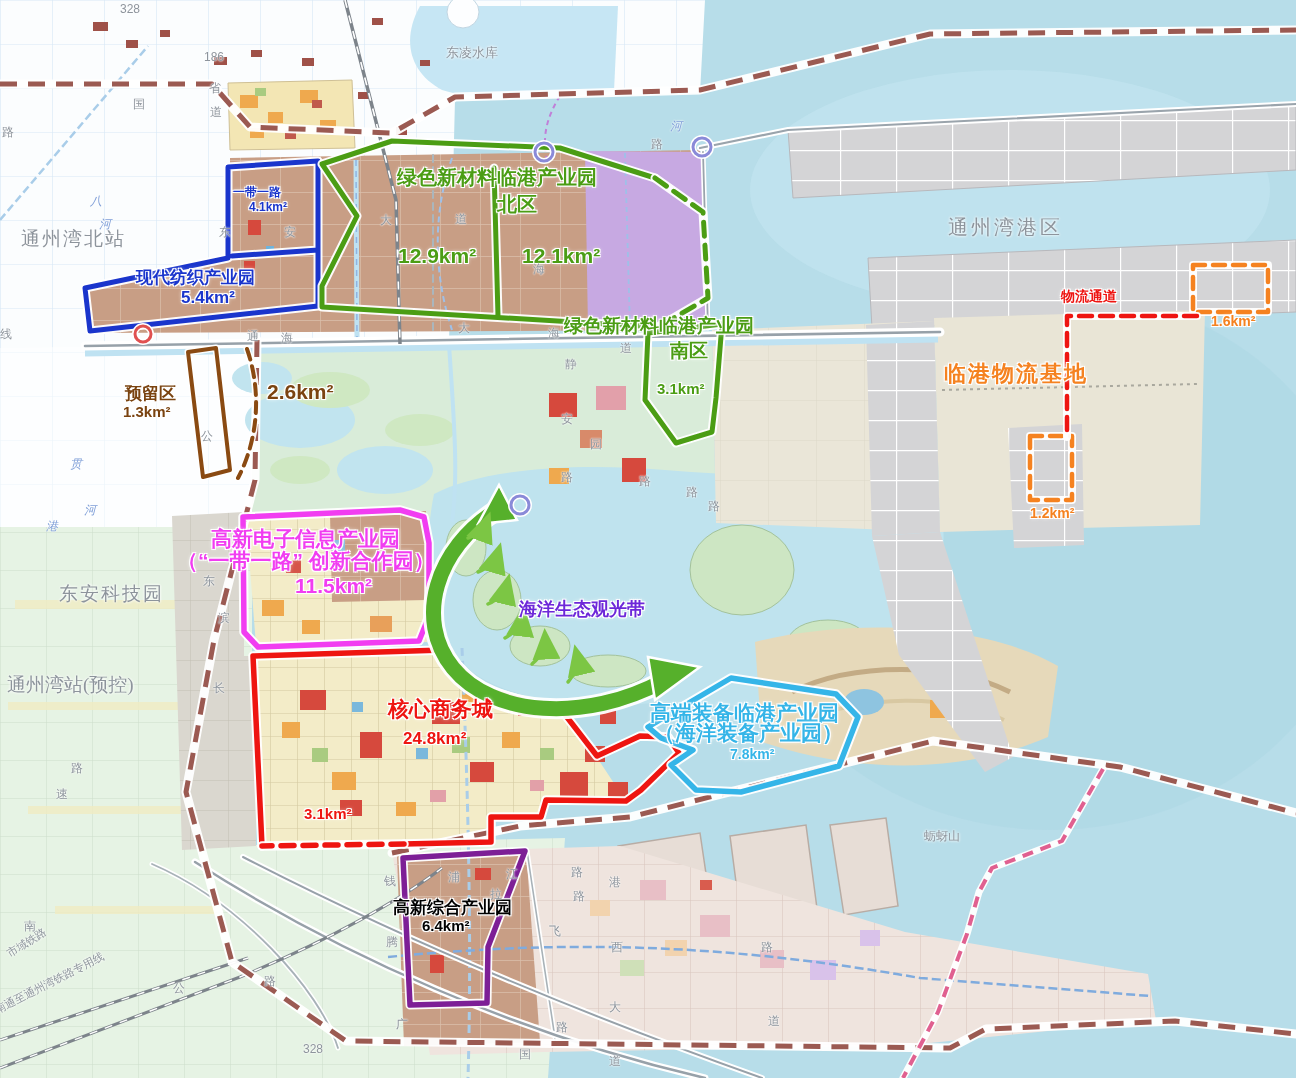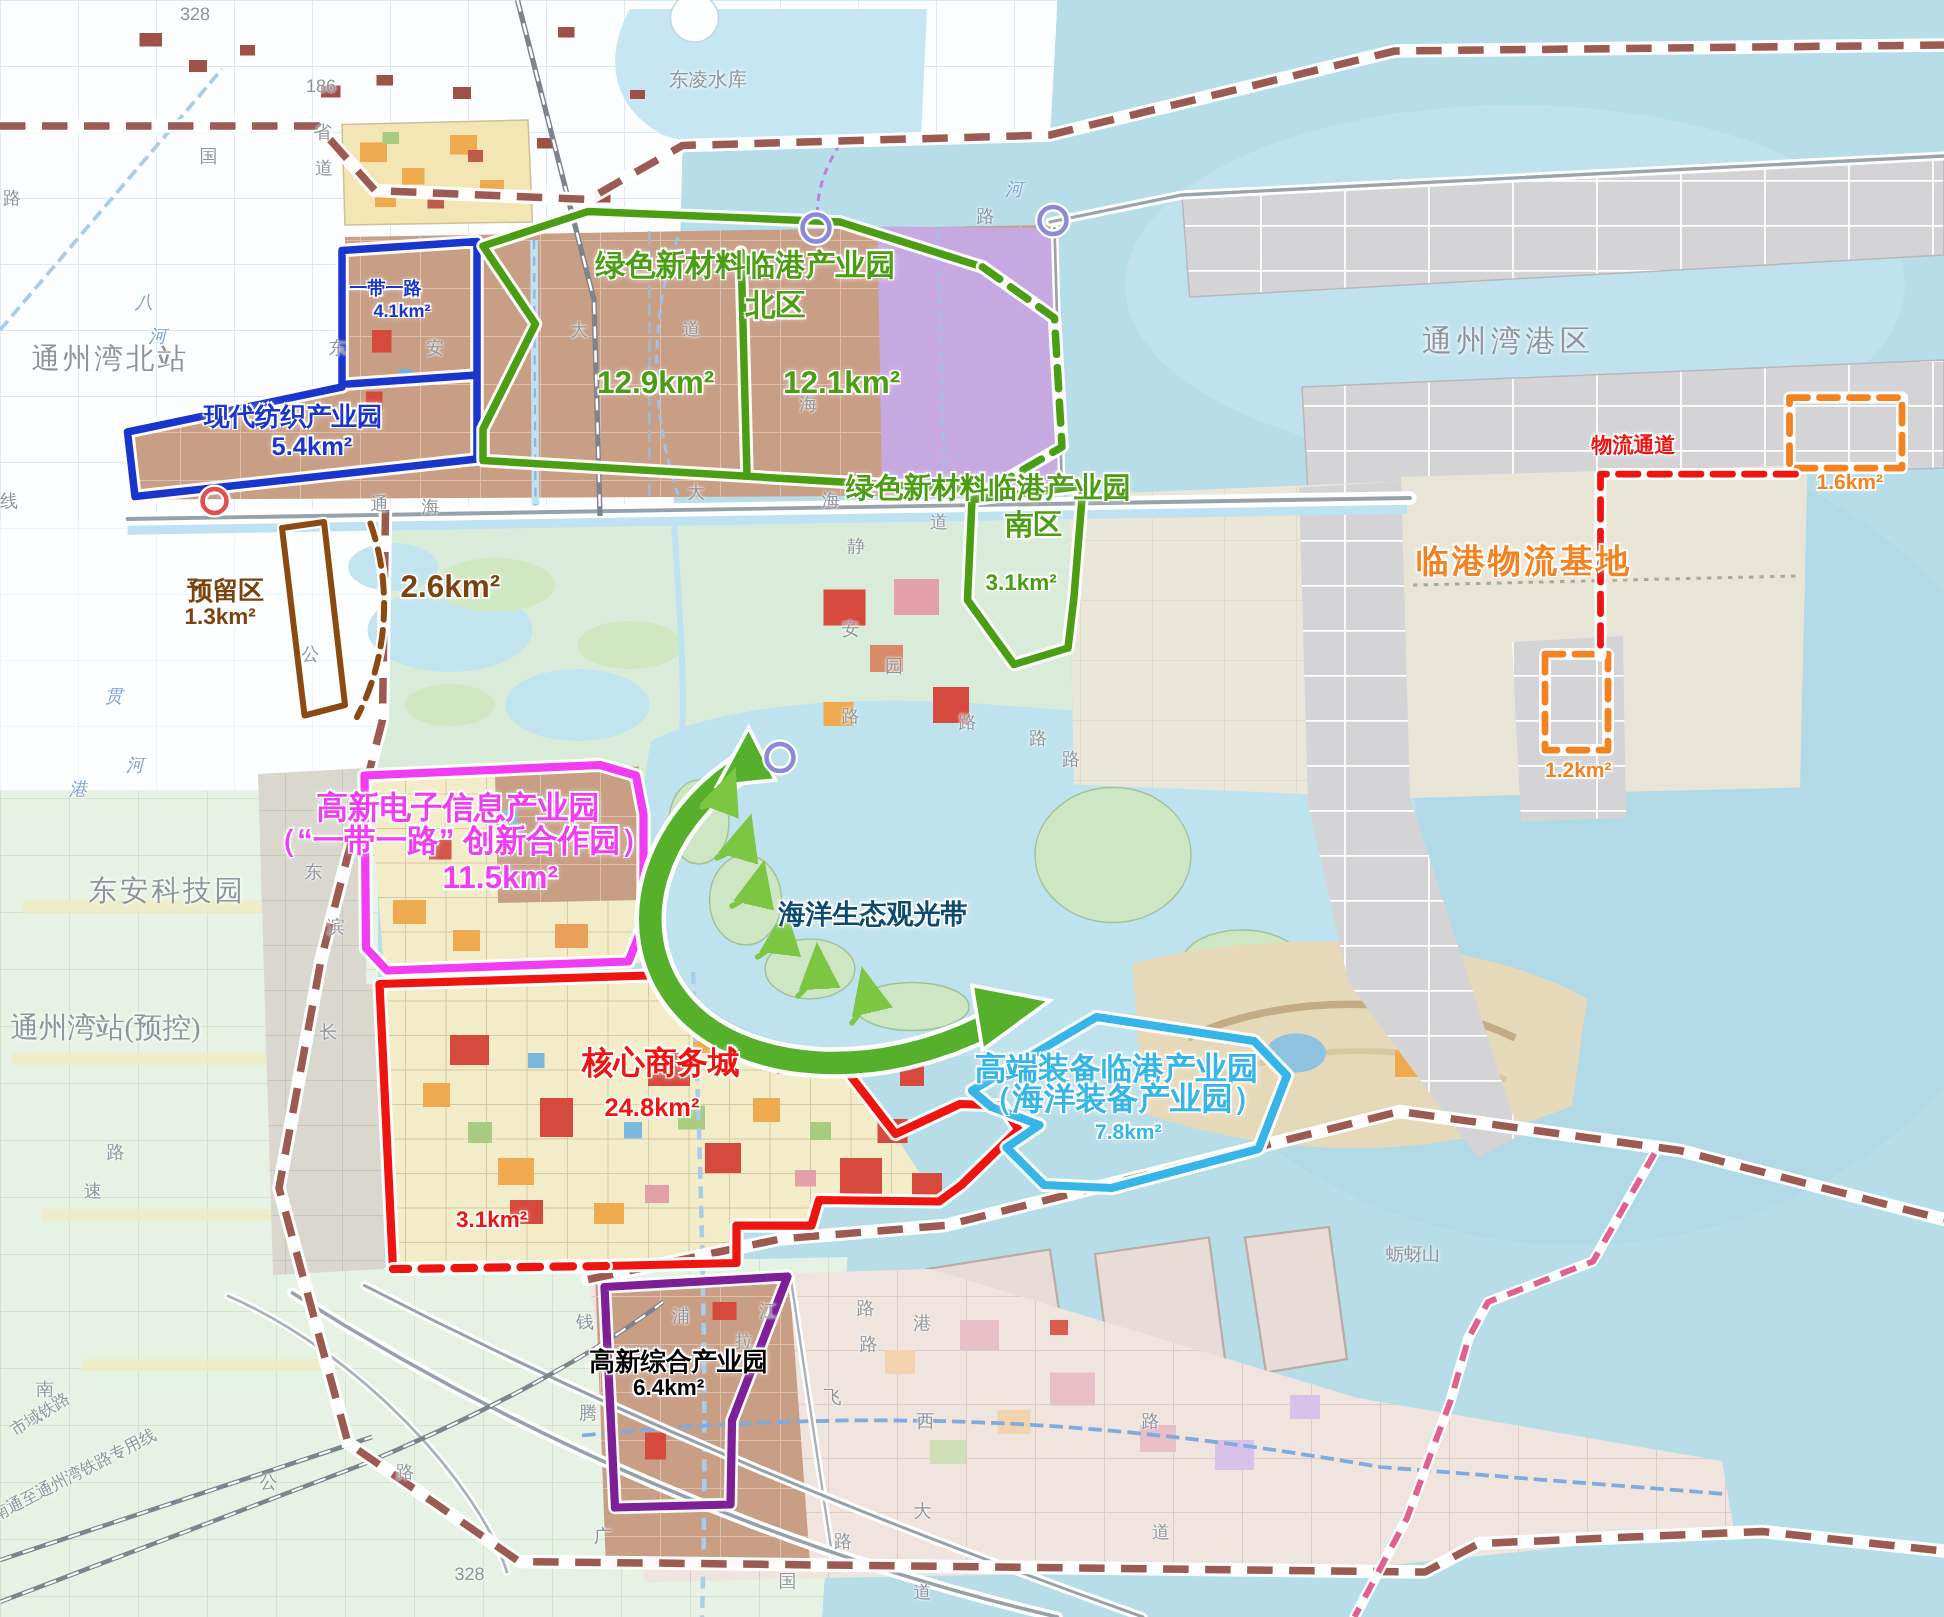--- a/index.html
+++ b/index.html
@@ -9,21 +9,21 @@
   .lbl{position:absolute;font-weight:bold;white-space:nowrap;line-height:1.05;
        text-shadow:-1px -1px 0 #fff,1px -1px 0 #fff,-1px 1px 0 #fff,1px 1px 0 #fff,0 0 4px #fff;}
   .place{position:absolute;font-weight:normal;color:#8d949c;white-space:nowrap;
        font-family:"Liberation Serif","DejaVu Serif",serif;
        text-shadow:0 0 3px #fff,0 0 3px #fff;}
   .rl{position:absolute;font-size:12px;color:#8d949c;white-space:nowrap;
       text-shadow:0 0 2px #fff,0 0 2px #fff;}
   .rl.b{color:#7f9fd8;font-style:italic;}
   .c-blue{color:#1a35cc}.c-green{color:#4b9d14}.c-brown{color:#7a4310}
   .c-magenta{color:#f13df1}.c-red{color:#ee1511}.c-cyan{color:#35b5e8}
-  .c-purple{color:#000000}.c-orange{color:#f58220}.c-belt{color:#0c4a6e}
+  .c-purple{color:#000000}.c-orange{color:#f58220}.c-belt{color:#6d28d9}
   .s11{font-size:11px}.s12{font-size:12px}.s13{font-size:13px}.s14{font-size:14px}
   .s15{font-size:15px}.s16{font-size:21px}.s17{font-size:17px}.s18{font-size:18px}
   .s19{font-size:19px}.s20{font-size:20px}.s21{font-size:21px}.s22{font-size:22px}
   .rot1{transform:rotate(-32deg);transform-origin:left top;}
   .rot2{transform:rotate(-27deg);transform-origin:left top;}
   .casing{fill:none;stroke:#ffffff;stroke-opacity:.95;stroke-linejoin:round;stroke-linecap:round;}
   .outl{fill:none;stroke-linejoin:round;stroke-linecap:round;}
 </style>
 </head>
 <body>

